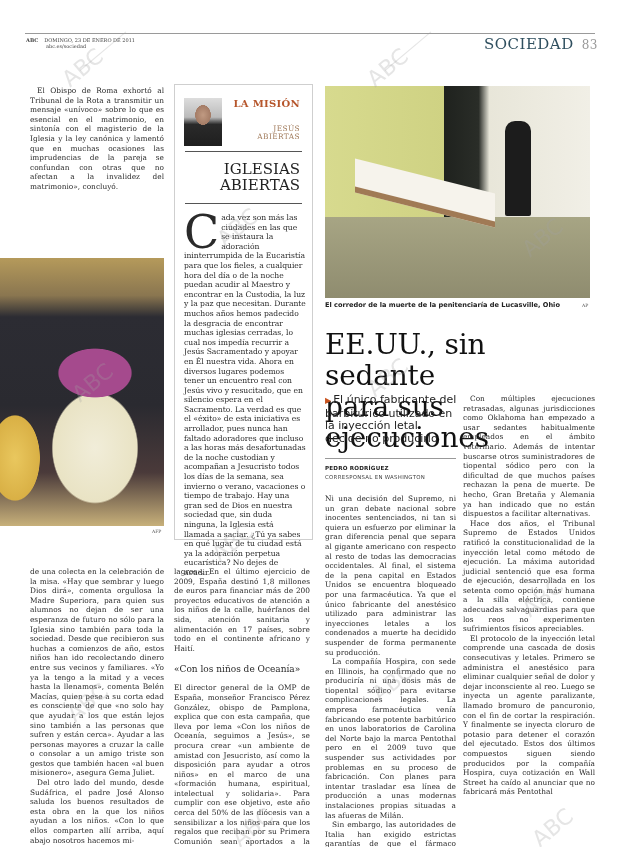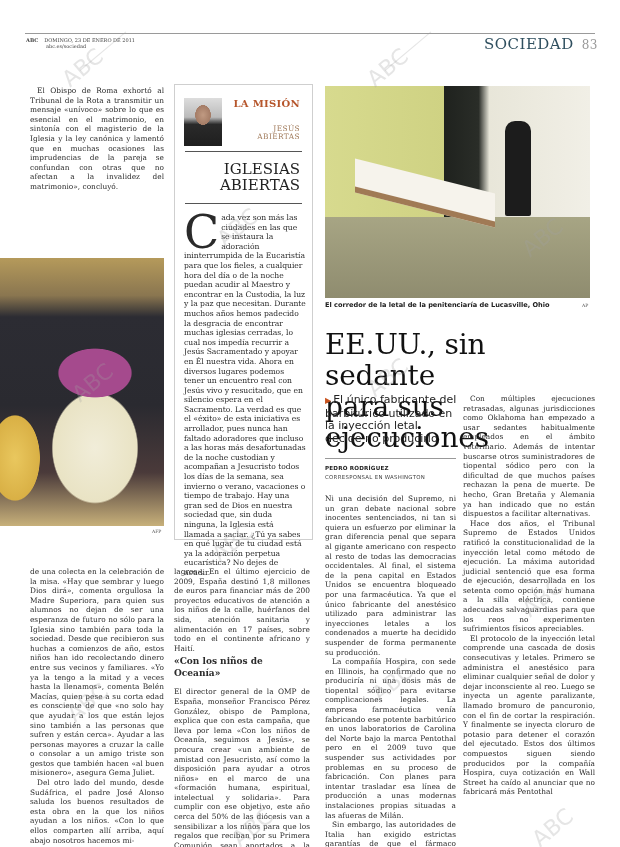--- a/index.html
+++ b/index.html
@@ -44,21 +44,21 @@
   .exec-man { position: absolute; left: 180px; top: 35px; width: 26px; height: 95px; background: #1c1c1c; border-radius: 10px 10px 2px 2px; }
   .caption { position: absolute; left: 325px; top: 301px; width: 265px; font-size: 6.6px; font-weight: bold; color: #222; font-family: "DejaVu Sans", sans-serif; }
 
   .headline { position: absolute; left: 325px; top: 329px; width: 270px; font-size: 28px; line-height: 31px; color: #111; letter-spacing: -0.2px; }
   .subhead { position: absolute; left: 325px; top: 394px; width: 132px; font-size: 11px; line-height: 12.5px; color: #222; font-family: "DejaVu Sans", sans-serif; }
   .subhead .tri { color: #c8531f; font-size: 8px; margin-right: 2px; }
   .thin-rule { position: absolute; height: 1px; background: #999; }
   .byline { position: absolute; left: 325px; top: 465px; font-size: 5.6px; font-weight: bold; color: #222; font-family: "DejaVu Sans", sans-serif; letter-spacing: 0.2px; }
   .byline-role { position: absolute; left: 325px; top: 474px; font-size: 5.4px; color: #444; font-family: "DejaVu Sans", sans-serif; letter-spacing: 0.3px; }
 
-  .subsection { font-size: 9px; font-weight: bold; line-height: 12px; margin: 2px 0 8px 0; text-indent: 0 !important; text-align: left; }
+  .subsection { font-size: 9px; font-weight: normal; line-height: 12px; margin: 10px 0 8px 0; text-indent: 0 !important; text-align: left; }
 
   .wm { position: absolute; font-size: 22px; color: rgba(160,160,160,0.28); transform: rotate(-40deg); font-family: "DejaVu Sans", sans-serif; pointer-events: none; }
   .wm-line { position: absolute; height: 1px; background: rgba(160,160,160,0.28); transform-origin: left center; transform: rotate(-40deg); pointer-events: none; }
 </style>
 </head>
 <body>
 
 <div class="rule-top"></div>
 <div class="hdr-left">
   <div><span class="brand">ABC</span><span>DOMINGO, 23 DE ENERO DE 2011</span></div>
@@ -102,21 +102,21 @@
   <p class="noind">lagros». En el último ejercicio de 2009, España destinó 1,8 millones de euros para financiar más de 200 proyectos educativos de atención a los niños de la calle, huérfanos del sida, atención sanitaria y alimentación en 17 países, sobre todo en el continente africano y Haití.</p>
   <p class="subsection">«Con los niños de Oceanía»</p>
   <p class="noind">El director general de la OMP de España, monseñor Francisco Pérez González, obispo de Pamplona, explica que con esta campaña, que lleva por lema «Con los niños de Oceanía, seguimos a Jesús», se procura crear «un ambiente de amistad con Jesucristo, así como la disposición para ayudar a otros niños» en el marco de una «formación humana, espiritual, intelectual y solidaria». Para cumplir con ese objetivo, este año cerca del 50% de las diócesis van a sensibilizar a los niños para que los regalos que reciban por su Primera Comunión sean aportados a la Infancia Misionera.</p>
 </div>
 
 <div class="photo exec-photo">
   <div class="exec-floor"></div>
   <div class="exec-bed"></div>
   <div class="exec-man"></div>
 </div>
-<div class="caption">El corredor de la letal de la penitenciaría de Lucasville, Ohio</div>
+<div class="caption">El corredor de la muerte de la penitenciaría de Lucasville, Ohio</div>
 <div class="credit" style="left:582px; top:303px;">AP</div>
 
 <div class="headline">
   <div>EE.UU., sin sedante</div>
   <div>para sus ejecuciones</div>
 </div>
 
 <div class="subhead">
   <span class="tri">▶</span><span>El único fabricante del barbitúrico utilizado en la inyección letal decide no producirlo</span>
 </div>

